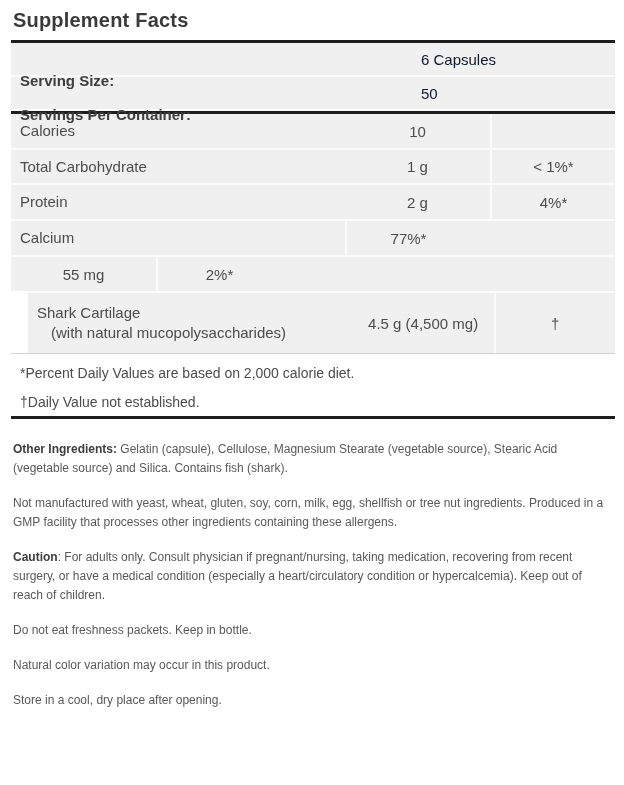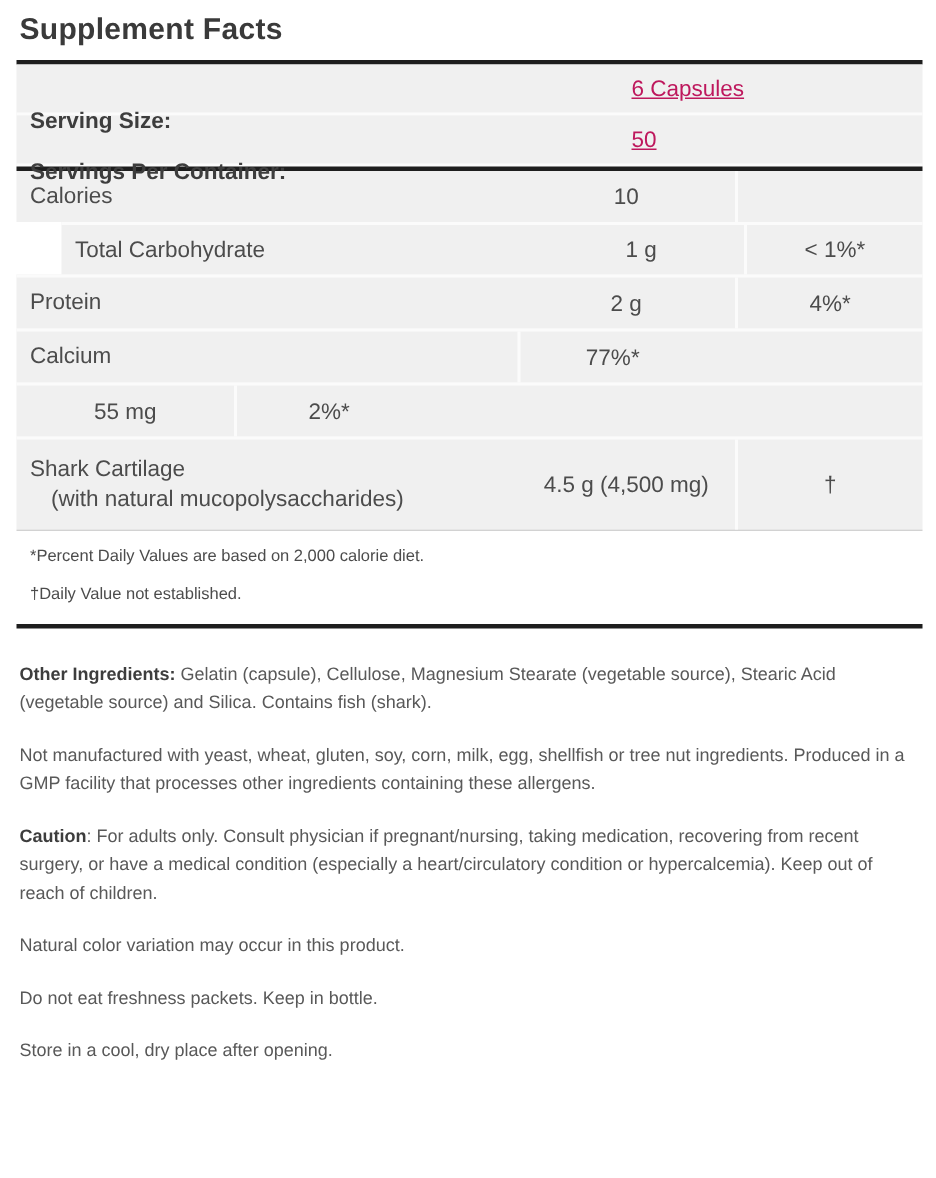--- a/index.html
+++ b/index.html
@@ -28,21 +28,21 @@
   .srow {
     display: flex;
     align-items: center;
     height: 34px;
     background: #f0f0f0;
     border-bottom: 2px solid #fbfbfb;
     padding-left: 9px;
     font-size: 15px;
   }
   .srow .slabel { flex: 0 0 401px; font-weight: bold; color: #3d3d3d; margin-top: 43px; }
-  .srow .svalue { color: #be185d; text-decoration: underline; }
+  .srow .svalue { color: #0f172a; }
 
   
   .col-header { display: flex; height: 70px; align-items: center; }
   .ch-name { width: 334px; }
   .ch-amt {
     width: 145px;
     display: flex; align-items: center; justify-content: center;
     text-align: center;
     font-weight: bold; font-size: 15px; color: #3d3d3d; line-height: 22px;
     height: 100%;
@@ -68,32 +68,32 @@
     display: flex; align-items: center; justify-content: center;
     font-size: 15px; color: #4c4c4c; text-align: center;
   }
   .nrow .c-dv {
     width: 125px;
     display: flex; align-items: center; justify-content: center;
     font-size: 15px; color: #4c4c4c;
     border-left: 2px solid #fbfbfb;
   }
   .row-h34 { height: 34px; }
-  .row-h35 { height: 35px; margin-left: 30px; }
+  .row-h35 { height: 35px; }
   .row-h36 { height: 36px; }
-  .row-h62 { height: 62px; }
+  .row-h62 { height: 62px; margin-left: 17px; }
   .indent2 { padding-left: 14px; }
 
   
   .footnotes {
     border-top: 1px solid #d2d2d2;
     background: #ffffff;
     height: 63px;
     padding: 11px 0 0 9px;
-    font-size: 11px;
+    font-size: 14px;
     color: #4c4c4c;
   }
   .footnotes .fline { margin: 0 0 13px 0; }
 
   
   .notes { padding: 21px 4px 0 2px; }
   .notes p {
     margin: 0 0 16px 0;
     font-size: 12px;
     line-height: 19px;
@@ -163,19 +163,19 @@
       <div class="fline">*Percent Daily Values are based on 2,000 calorie diet.</div>
       <div class="fline">†Daily Value not established.</div>
     </div>
 
     <div class="thick-bar"></div>
 
     <div class="notes">
       <p><span class="lead">Other Ingredients:</span><span> Gelatin (capsule), Cellulose, Magnesium Stearate (vegetable source), Stearic Acid (vegetable source) and Silica. Contains fish (shark).</span></p>
       <p>Not manufactured with yeast, wheat, gluten, soy, corn, milk, egg, shellfish or tree nut ingredients. Produced in a GMP facility that processes other ingredients containing these allergens.</p>
       <p><span class="lead">Caution</span><span>: For adults only. Consult physician if pregnant/nursing, taking medication, recovering from recent surgery, or have a medical condition (especially a heart/circulatory condition or hypercalcemia). Keep out of reach of children.</span></p>
+      <p>Do not eat freshness packets. Keep in bottle.</p>
       <p>Natural color variation may occur in this product.</p>
-      <p>Do not eat freshness packets. Keep in bottle.</p>
       <p>Store in a cool, dry place after opening.</p>
     </div>
 
   </div>
 </div>
 
 </body></html>

